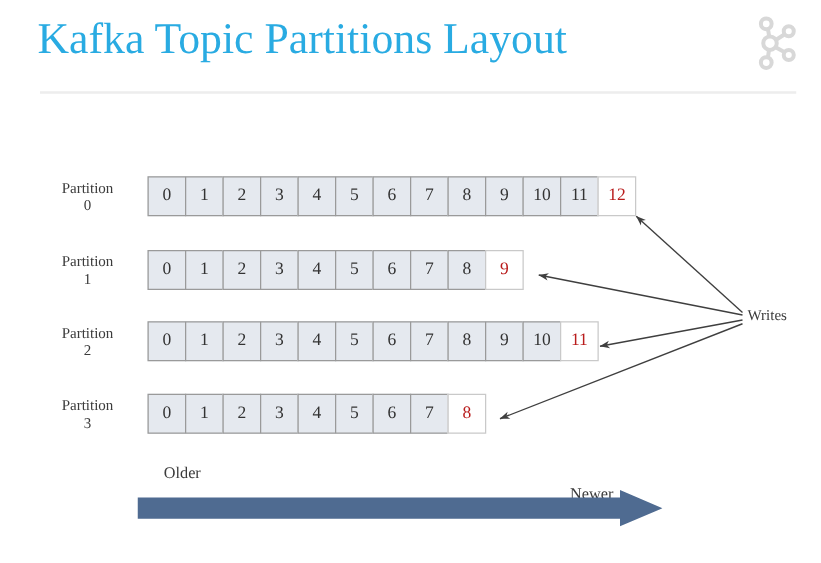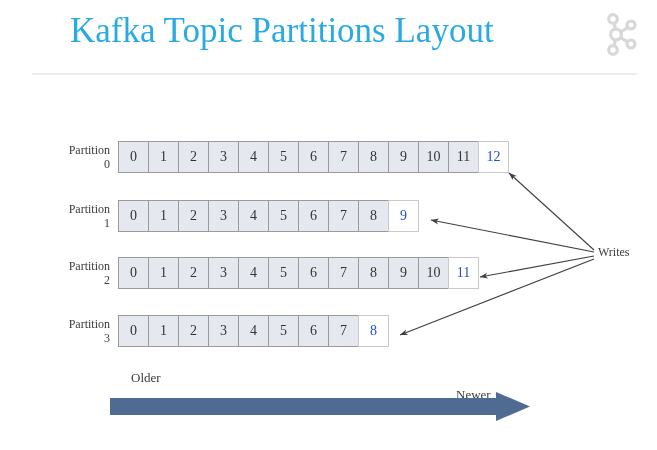--- a/index.html
+++ b/index.html
@@ -29,21 +29,20 @@
     position: absolute;
     left: 30px;
     top: 8px;
     font-size: 35px;
     line-height: 46px;
     color: #29ABE2;
     font-family: "Liberation Serif", "DejaVu Serif", serif;
     font-weight: normal;
     letter-spacing: 0px;
     white-space: nowrap;
-    margin-left: 40px;
   }
 
   #kafka-logo {
     position: absolute;
     left: 600px;
     top: 12px;
     width: 42px;
     height: 46px;
   }
 
@@ -61,21 +60,21 @@
     position: absolute;
     left: 0;
     width: 657px;
     height: 34px;
   }
 
   .partition-label {
     position: absolute;
     left: 30px;
     width: 80px;
-    text-align: right;
+    text-align: center;
     font-size: 12px;
     line-height: 14px;
     color: #3B3B3B;
     font-family: "Liberation Serif", "DejaVu Serif", serif;
   }
   .partition-label .pl-word { display: block; }
   .partition-label .pl-num  { display: block; }
 
   .log-strip {
     position: absolute;
@@ -97,21 +96,21 @@
     color: #333333;
     font-size: 14px;
     font-family: "Liberation Serif", "DejaVu Serif", serif;
     display: flex;
     align-items: center;
     justify-content: center;
   }
   .cell.empty {
     background: #FFFFFF;
     border-color: #C9C9C9;
-    color: #1d4ed8;
+    color: #b91c1c;
   }
 
   
   #arrow-layer {
     position: absolute;
     left: 0;
     top: 0;
     width: 657px;
     height: 450px;
     pointer-events: none;

